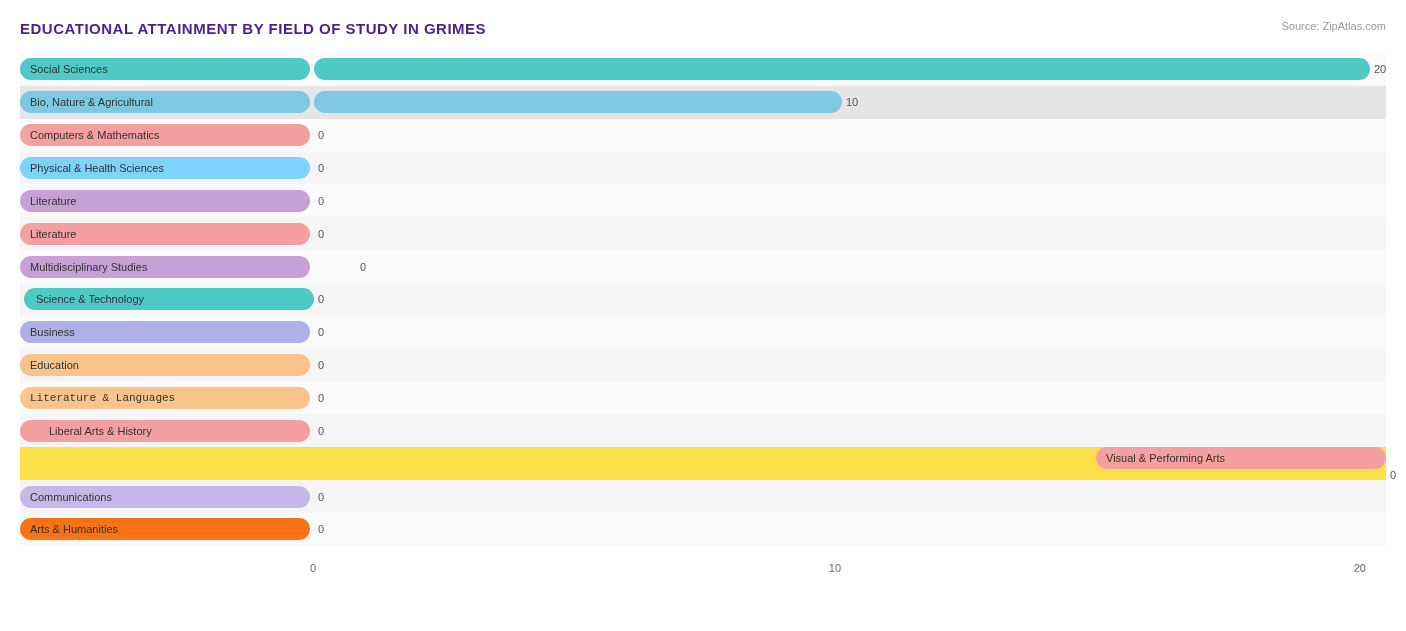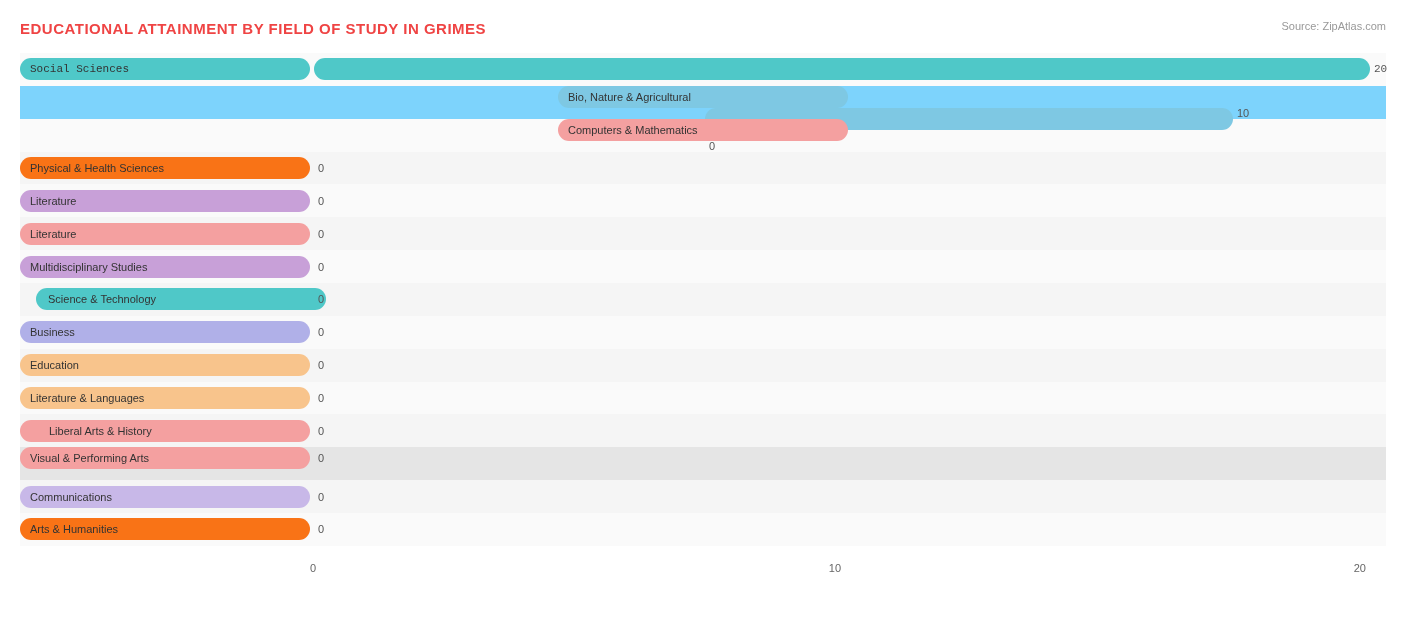--- a/index.html
+++ b/index.html
@@ -13,21 +13,21 @@
     .chart-container {
       width: 1406px;
       height: 631px;
       padding: 20px 20px 40px 20px;
       position: relative;
     }
     .chart-title {
       font-size: 15px;
       font-weight: bold;
       letter-spacing: 0.5px;
-      color: #ef4444;
+      color: #4c1d95;
       margin-bottom: 16px;
       text-transform: uppercase;
     }
     .source-label {
       position: absolute;
       top: 20px;
       right: 20px;
       font-size: 11px;
       color: #999;
     }
@@ -101,95 +101,95 @@
 <div class="chart-container">
   <div class="chart-title">EDUCATIONAL ATTAINMENT BY FIELD OF STUDY IN GRIMES</div>
   <div class="source-label">Source: ZipAtlas.com</div>
   <div class="chart-area" id="chartArea">
   <div class="grid-lines">
         <div class="grid-line" style="left: 290px;"></div>
         <div class="grid-line" style="left: 818px;"></div>
         <div class="grid-line" style="left: 1346px;"></div>
       </div>
       <div class="bar-chart" style="position: absolute; inset: 0px 0px 28px; display: flex; flex-direction: column; justify-content: space-around;">
-        <div class="bar-row" style="position: relative; height: 34.2px; display: flex; align-items: center; background: rgb(250, 250, 250); font-family: Liberation Mono, monospace;">
+        <div class="bar-row" style="position: relative; height: 34.2px; display: flex; align-items: center; background: rgb(250, 250, 250);">
           <div class="bar-label-pill" style="background: rgb(79, 200, 200); left: 0px; width: 290px; min-width: unset; position: relative; display: inline-flex; flex-shrink: 0;">Social Sciences</div>
           <div style="position: relative; flex: 1 1 0%; height: 22px; margin-left: 4px;">
             <div class="bar-fill" style="background: rgb(79, 200, 200); width: 1056px; height: 22px; border-radius: 11px; position: absolute; left: 0px; top: 0px;"></div>
             <div class="bar-value" style="position: absolute; left: 1060px; top: 50%; transform: translateY(-50%); font-size: 11px; color: rgb(85, 85, 85);">20</div>
           </div>
         </div>
-        <div class="bar-row" style="position: relative; height: 34.2px; display: flex; align-items: center; background: #7dd3fc; flex-direction: column;">
+        <div class="bar-row" style="position: relative; height: 34.2px; display: flex; align-items: center; background: #e5e5e5;">
           <div class="bar-label-pill" style="background: rgb(126, 200, 227); left: 0px; width: 290px; min-width: unset; position: relative; display: inline-flex; flex-shrink: 0;">Bio, Nature &amp; Agricultural</div>
           <div style="position: relative; flex: 1 1 0%; height: 22px; margin-left: 4px;">
             <div class="bar-fill" style="background: rgb(126, 200, 227); width: 528px; height: 22px; border-radius: 11px; position: absolute; left: 0px; top: 0px;"></div>
             <div class="bar-value" style="position: absolute; left: 532px; top: 50%; transform: translateY(-50%); font-size: 11px; color: rgb(85, 85, 85);">10</div>
           </div>
         </div>
-        <div class="bar-row" style="position: relative; height: 34.2px; display: flex; align-items: center; background: rgb(250, 250, 250); flex-direction: column;">
+        <div class="bar-row" style="position: relative; height: 34.2px; display: flex; align-items: center; background: rgb(250, 250, 250);">
           <div class="bar-label-pill" style="background: rgb(244, 160, 160); left: 0px; width: 290px; min-width: unset; position: relative; display: inline-flex; flex-shrink: 0;">Computers &amp; Mathematics</div>
           <div style="position: relative; flex: 1 1 0%; height: 22px; margin-left: 4px;">
             <div class="bar-value" style="position: absolute; left: 4px; top: 50%; transform: translateY(-50%); font-size: 11px; color: rgb(85, 85, 85);">0</div>
           </div>
         </div>
         <div class="bar-row" style="position: relative; height: 34.2px; display: flex; align-items: center; background: rgb(245, 245, 245);">
-          <div class="bar-label-pill" style="background: #f97316; left: 0px; width: 290px; min-width: unset; position: relative; display: inline-flex; flex-shrink: 0;">Physical &amp; Health Sciences</div>
+          <div class="bar-label-pill" style="background: #7dd3fc; left: 0px; width: 290px; min-width: unset; position: relative; display: inline-flex; flex-shrink: 0;">Physical &amp; Health Sciences</div>
           <div style="position: relative; flex: 1 1 0%; height: 22px; margin-left: 4px;">
             <div class="bar-value" style="position: absolute; left: 4px; top: 50%; transform: translateY(-50%); font-size: 11px; color: rgb(85, 85, 85);">0</div>
           </div>
         </div>
         <div class="bar-row" style="position: relative; height: 34.2px; display: flex; align-items: center; background: rgb(250, 250, 250);">
           <div class="bar-label-pill" style="background: rgb(200, 160, 216); left: 0px; width: 290px; min-width: unset; position: relative; display: inline-flex; flex-shrink: 0;">Literature</div>
           <div style="position: relative; flex: 1 1 0%; height: 22px; margin-left: 4px;">
             <div class="bar-value" style="position: absolute; left: 4px; top: 50%; transform: translateY(-50%); font-size: 11px; color: rgb(85, 85, 85);">0</div>
           </div>
         </div>
         <div class="bar-row" style="position: relative; height: 34.2px; display: flex; align-items: center; background: rgb(245, 245, 245);">
           <div class="bar-label-pill" style="background: rgb(244, 160, 160); left: 0px; width: 290px; min-width: unset; position: relative; display: inline-flex; flex-shrink: 0;">Literature</div>
           <div style="position: relative; flex: 1 1 0%; height: 22px; margin-left: 4px;">
             <div class="bar-value" style="position: absolute; left: 4px; top: 50%; transform: translateY(-50%); font-size: 11px; color: rgb(85, 85, 85);">0</div>
           </div>
         </div>
-        <div class="bar-row" style="position: relative; height: 34.2px; display: flex; align-items: center; background: rgb(250, 250, 250);">
+        <div class="bar-row" style="position: relative; height: 34.2px; display: flex; align-items: center; background: rgb(250, 250, 250); gap: 42px;">
           <div class="bar-label-pill" style="background: rgb(200, 160, 216); left: 0px; width: 290px; min-width: unset; position: relative; display: inline-flex; flex-shrink: 0;">Multidisciplinary Studies</div>
           <div style="position: relative; flex: 1 1 0%; height: 22px; margin-left: 4px;">
             <div class="bar-value" style="position: absolute; left: 4px; top: 50%; transform: translateY(-50%); font-size: 11px; color: rgb(85, 85, 85);">0</div>
           </div>
         </div>
         <div class="bar-row" style="position: relative; height: 34.2px; display: flex; align-items: center; background: rgb(245, 245, 245);">
-          <div class="bar-label-pill" style="background: rgb(79, 200, 200); left: 16px; width: 290px; min-width: unset; position: relative; display: inline-flex; flex-shrink: 0; padding-left: 12px;">Science &amp; Technology</div>
+          <div class="bar-label-pill" style="background: rgb(79, 200, 200); left: 4px; width: 290px; min-width: unset; position: relative; display: inline-flex; flex-shrink: 0; padding-left: 12px;">Science &amp; Technology</div>
           <div style="position: relative; flex: 1 1 0%; height: 22px; margin-left: 4px;">
             <div class="bar-value" style="position: absolute; left: 4px; top: 50%; transform: translateY(-50%); font-size: 11px; color: rgb(85, 85, 85);">0</div>
           </div>
         </div>
         <div class="bar-row" style="position: relative; height: 34.2px; display: flex; align-items: center; background: rgb(250, 250, 250);">
           <div class="bar-label-pill" style="background: rgb(176, 176, 232); left: 0px; width: 290px; min-width: unset; position: relative; display: inline-flex; flex-shrink: 0;">Business</div>
           <div style="position: relative; flex: 1 1 0%; height: 22px; margin-left: 4px;">
             <div class="bar-value" style="position: absolute; left: 4px; top: 50%; transform: translateY(-50%); font-size: 11px; color: rgb(85, 85, 85);">0</div>
           </div>
         </div>
         <div class="bar-row" style="position: relative; height: 34.2px; display: flex; align-items: center; background: rgb(245, 245, 245);">
           <div class="bar-label-pill" style="background: rgb(248, 196, 140); left: 0px; width: 290px; min-width: unset; position: relative; display: inline-flex; flex-shrink: 0;">Education</div>
           <div style="position: relative; flex: 1 1 0%; height: 22px; margin-left: 4px;">
             <div class="bar-value" style="position: absolute; left: 4px; top: 50%; transform: translateY(-50%); font-size: 11px; color: rgb(85, 85, 85);">0</div>
           </div>
         </div>
         <div class="bar-row" style="position: relative; height: 34.2px; display: flex; align-items: center; background: rgb(250, 250, 250);">
-          <div class="bar-label-pill" style="background: rgb(248, 196, 140); left: 0px; width: 290px; min-width: unset; position: relative; display: inline-flex; flex-shrink: 0;">Literature &amp; Languages</div>
+          <div class="bar-label-pill" style="background: rgb(248, 196, 140); left: 0px; width: 290px; min-width: unset; position: relative; display: inline-flex; flex-shrink: 0; font-family: Liberation Mono, monospace;">Literature &amp; Languages</div>
           <div style="position: relative; flex: 1 1 0%; height: 22px; margin-left: 4px;">
             <div class="bar-value" style="position: absolute; left: 4px; top: 50%; transform: translateY(-50%); font-size: 11px; color: rgb(85, 85, 85);">0</div>
           </div>
         </div>
         <div class="bar-row" style="position: relative; height: 34.2px; display: flex; align-items: center; background: rgb(245, 245, 245);">
           <div class="bar-label-pill" style="background: rgb(244, 160, 160); left: 0px; width: 290px; min-width: unset; position: relative; display: inline-flex; flex-shrink: 0; padding-left: 29px;">Liberal Arts &amp; History</div>
           <div style="position: relative; flex: 1 1 0%; height: 22px; margin-left: 4px;">
             <div class="bar-value" style="position: absolute; left: 4px; top: 50%; transform: translateY(-50%); font-size: 11px; color: rgb(85, 85, 85);">0</div>
           </div>
         </div>
-        <div class="bar-row" style="position: relative; height: 34.2px; display: flex; align-items: flex-start; background: #e5e5e5;">
+        <div class="bar-row" style="position: relative; height: 34.2px; display: flex; align-items: flex-end; background: #fde047; flex-direction: column;">
           <div class="bar-label-pill" style="background: rgb(244, 160, 160); left: 0px; width: 290px; min-width: unset; position: relative; display: inline-flex; flex-shrink: 0;">Visual &amp; Performing Arts</div>
           <div style="position: relative; flex: 1 1 0%; height: 22px; margin-left: 4px;">
             <div class="bar-value" style="position: absolute; left: 4px; top: 50%; transform: translateY(-50%); font-size: 11px; color: rgb(85, 85, 85);">0</div>
           </div>
         </div>
         <div class="bar-row" style="position: relative; height: 34.2px; display: flex; align-items: center; background: rgb(245, 245, 245);">
           <div class="bar-label-pill" style="background: rgb(200, 184, 232); left: 0px; width: 290px; min-width: unset; position: relative; display: inline-flex; flex-shrink: 0;">Communications</div>
           <div style="position: relative; flex: 1 1 0%; height: 22px; margin-left: 4px;">
             <div class="bar-value" style="position: absolute; left: 4px; top: 50%; transform: translateY(-50%); font-size: 11px; color: rgb(85, 85, 85);">0</div>
           </div>

